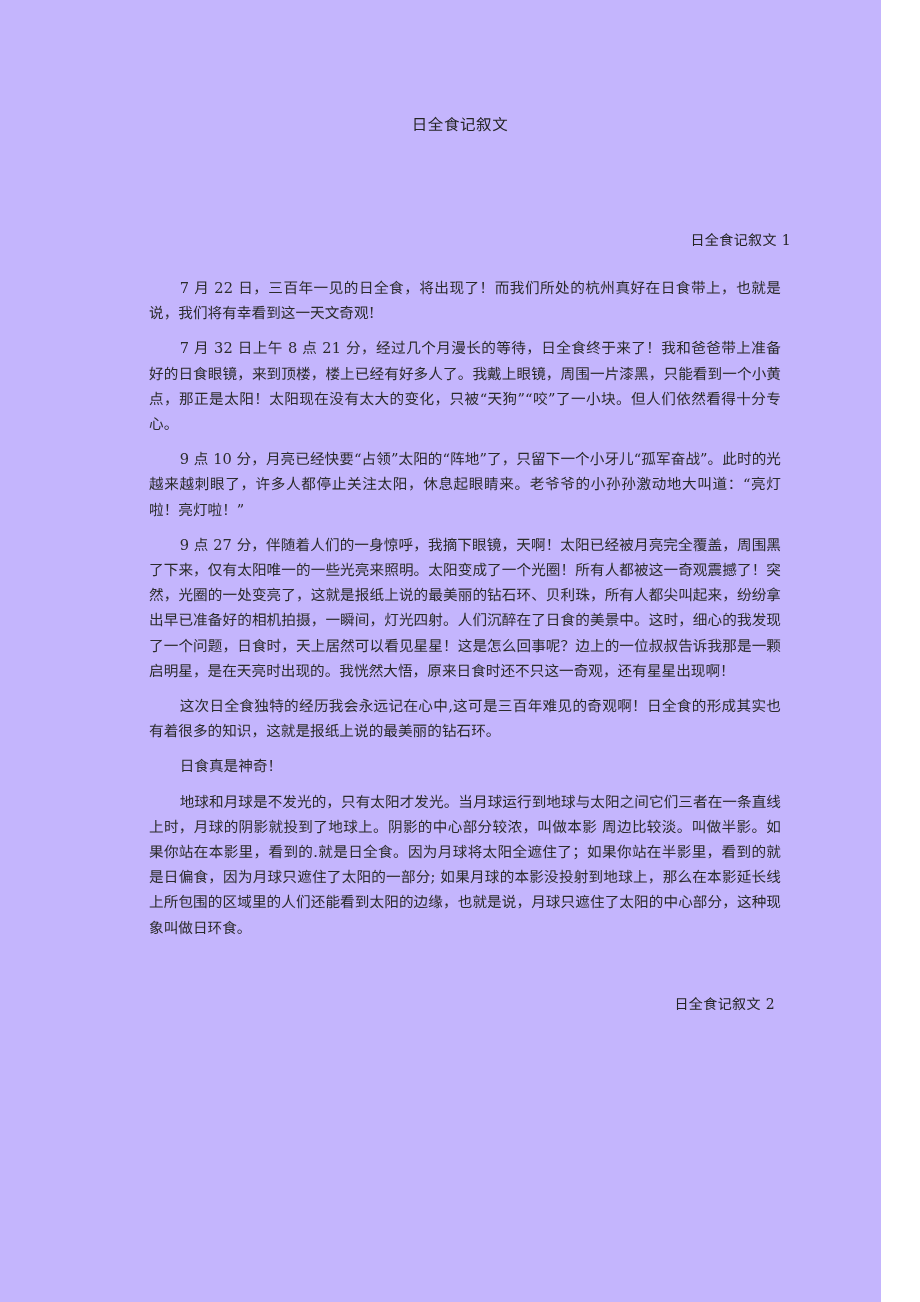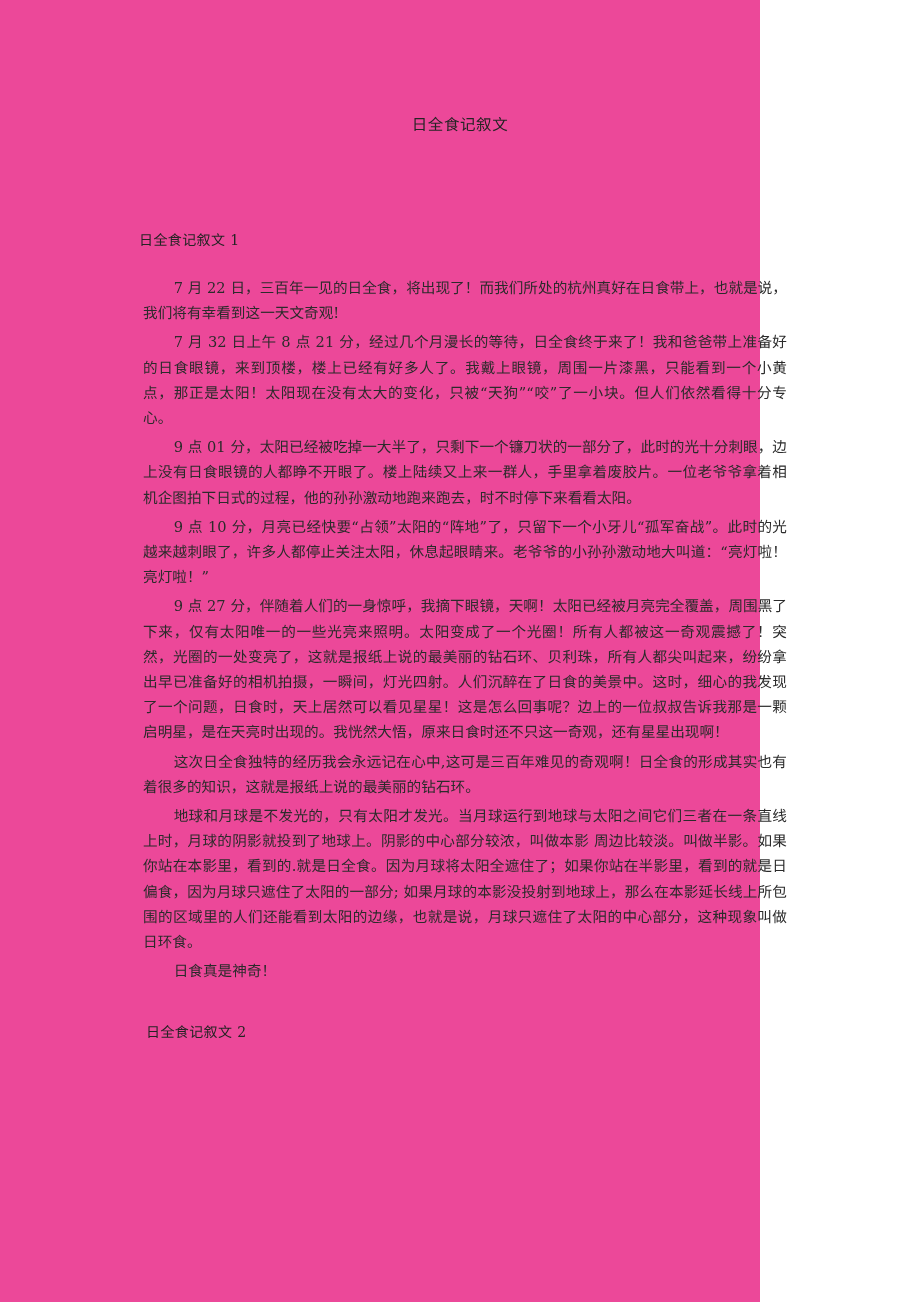--- a/index.html
+++ b/index.html
@@ -11,24 +11,24 @@
   body {
     width: 920px;
     height: 1302px;
     overflow: hidden;
     font-family: "DejaVu Serif", "Liberation Serif", serif;
     color: #2b2b2b;
   }
 
   .page {
     position: relative;
-    width: 760px;
+    width: 881px;
     height: 1302px;
     box-sizing: border-box;
-    background: #ec4899;
+    background: #c4b5fd;
   }
 
   
   .doc-title {
     position: absolute;
     top: 112px;
     left: 0;
     width: 920px;
     text-align: center;
     font-size: 15.5px;
@@ -46,28 +46,29 @@
     width: 652px;
   }
 
   .section-heading {
     font-size: 14px;
     line-height: 25px;
     letter-spacing: 0.4px;
     color: #242424;
     margin: 0 0 22px 0;
     font-weight: 400;
+    text-align: right;
   }
 
   .section-heading.below {
-    margin: 7px;
+    margin: 16px;
   }
 
   p.para {
-    margin: 4px;
+    margin: 10px;
     font-size: 14.6px;
     line-height: 25.2px;
     text-align: justify;
     text-justify: inter-ideograph;
     text-indent: 2.1em;
     color: #2b2b2b;
     letter-spacing: 0.05px;
     word-break: break-all;
   }
 
@@ -81,26 +82,25 @@
 <div class="page">
 
   <div class="doc-title">日全食记叙文</div>
 
   <div class="column">
 
     <h2 class="section-heading">日全食记叙文 1</h2>
 
     <p class="para">7 月 22 日，三百年一见的日全食，将出现了！而我们所处的杭州真好在日食带上，也就是说，我们将有幸看到这一天文奇观!</p>
     <p class="para">7 月 32 日上午 8 点 21 分，经过几个月漫长的等待，日全食终于来了！我和爸爸带上准备好的日食眼镜，来到顶楼，楼上已经有好多人了。我戴上眼镜，周围一片漆黑，只能看到一个小黄点，那正是太阳！太阳现在没有太大的变化，只被“天狗”“咬”了一小块。但人们依然看得十分专心。</p>
-    <p class="para">9 点 01 分，太阳已经被吃掉一大半了，只剩下一个镰刀状的一部分了，此时的光十分刺眼，边上没有日食眼镜的人都睁不开眼了。楼上陆续又上来一群人，手里拿着废胶片。一位老爷爷拿着相机企图拍下日式的过程，他的孙孙激动地跑来跑去，时不时停下来看看太阳。</p>
     <p class="para">9 点 10 分，月亮已经快要“占领”太阳的“阵地”了，只留下一个小牙儿“孤军奋战”。此时的光越来越刺眼了，许多人都停止关注太阳，休息起眼睛来。老爷爷的小孙孙激动地大叫道：“亮灯啦！亮灯啦！”</p>
     <p class="para">9 点 27 分，伴随着人们的一身惊呼，我摘下眼镜，天啊！太阳已经被月亮完全覆盖，周围黑了下来，仅有太阳唯一的一些光亮来照明。太阳变成了一个光圈！所有人都被这一奇观震撼了！突然，光圈的一处变亮了，这就是报纸上说的最美丽的钻石环、贝利珠，所有人都尖叫起来，纷纷拿出早已准备好的相机拍摄，一瞬间，灯光四射。人们沉醉在了日食的美景中。这时，细心的我发现了一个问题，日食时，天上居然可以看见星星！这是怎么回事呢？边上的一位叔叔告诉我那是一颗启明星，是在天亮时出现的。我恍然大悟，原来日食时还不只这一奇观，还有星星出现啊！</p>
     <p class="para">这次日全食独特的经历我会永远记在心中,这可是三百年难见的奇观啊！日全食的形成其实也有着很多的知识，这就是报纸上说的最美丽的钻石环。</p>
+    <p class="para">日食真是神奇！</p>
     <p class="para">地球和月球是不发光的，只有太阳才发光。当月球运行到地球与太阳之间它们三者在一条直线上时，月球的阴影就投到了地球上。阴影的中心部分较浓，叫做本影 周边比较淡。叫做半影。如果你站在本影里，看到的.就是日全食。因为月球将太阳全遮住了；如果你站在半影里，看到的就是日偏食，因为月球只遮住了太阳的一部分; 如果月球的本影没投射到地球上，那么在本影延长线上所包围的区域里的人们还能看到太阳的边缘，也就是说，月球只遮住了太阳的中心部分，这种现象叫做日环食。</p>
-    <p class="para">日食真是神奇！</p>
 
     <div class="gap-before-heading2"></div>
 
     <h2 class="section-heading below">日全食记叙文 2</h2>
 
   </div>
 
 </div>
 
 </body></html>

